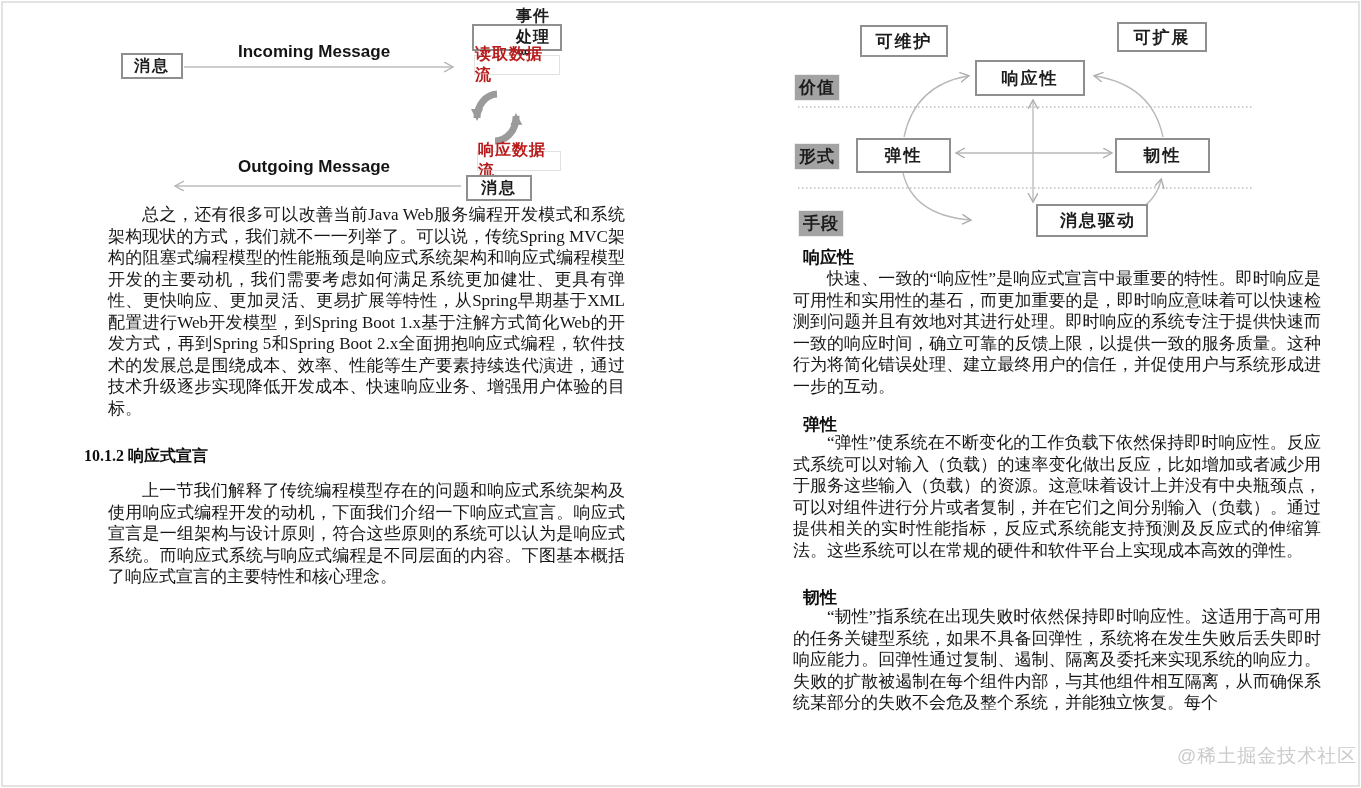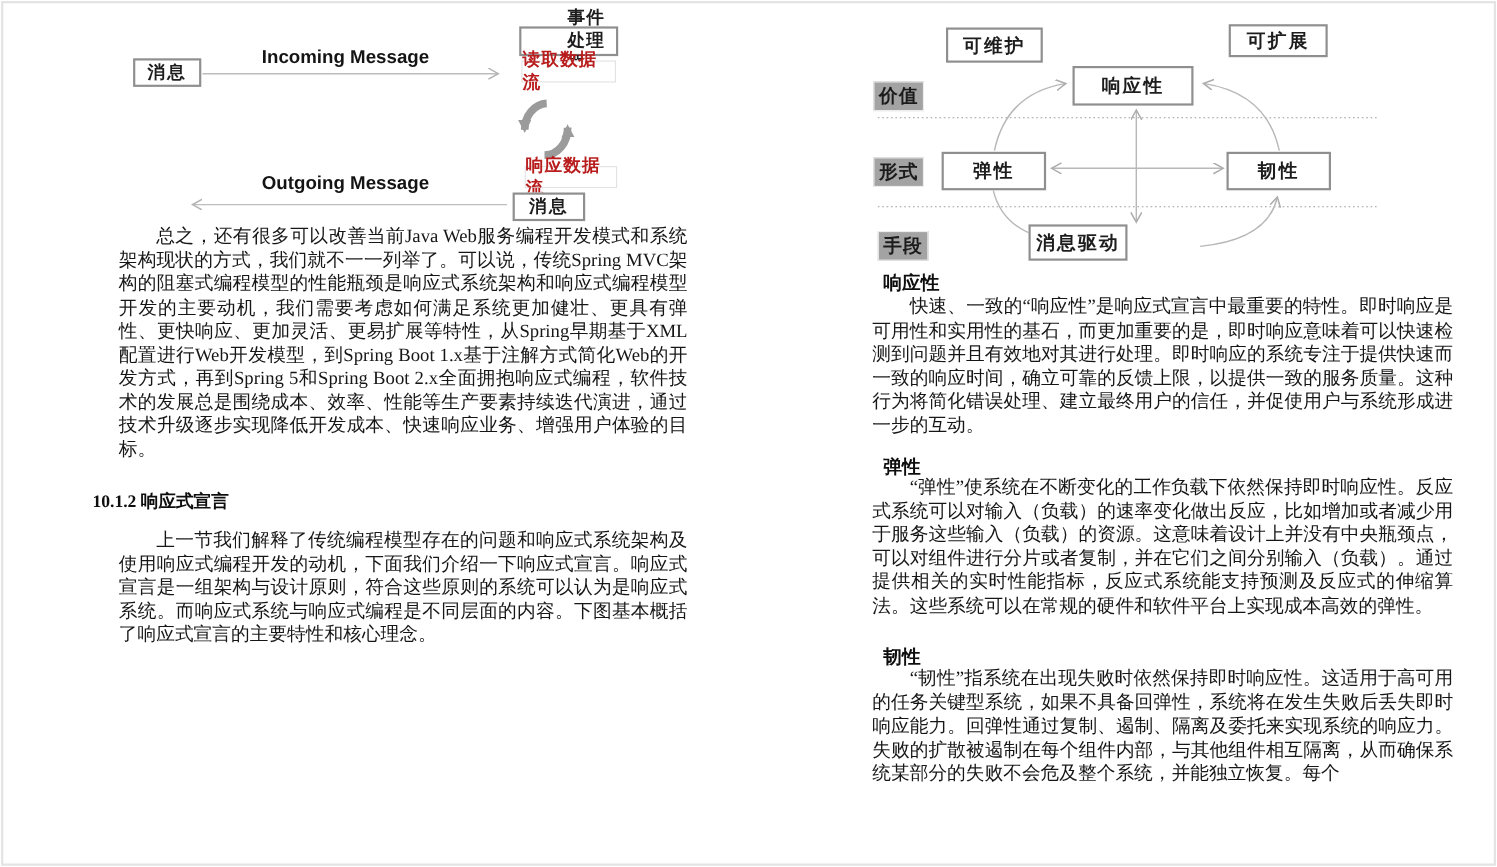--- a/index.html
+++ b/index.html
@@ -121,34 +121,35 @@
 
     <line x1="177" y1="138" x2="331" y2="138" stroke="#b8b8b8" stroke-width="1.3" marker-start="url(#chev2r)" marker-end="url(#chev2)"></line>
     <line x1="253" y1="86" x2="253" y2="186" stroke="#b8b8b8" stroke-width="1.3" marker-start="url(#chev2r)" marker-end="url(#chev2)"></line>
   </svg>
 
   <div class="dbox" style="left:860px; top:25px; width:88px; height:32px;">可维护</div>
   <div class="dbox" style="left:1117px; top:22px; width:90px; height:30px;">可扩展</div>
   <div class="dbox" style="left:975px; top:60px; width:110px; height:36px;">响应性</div>
   <div class="dbox" style="left:856px; top:138px; width:95px; height:35px;">弹性</div>
   <div class="dbox" style="left:1115px; top:138px; width:95px; height:35px;">韧性</div>
-  <div class="dbox" style="left:935px; top:204px; width:90px; height:33px;">消息驱动</div>
+  <div class="dbox" style="left:1036px; top:204px; width:112px; height:33px;padding-left:12px;">消息驱动</div>
 
   <div class="rowlabel" style="left:794px; top:74px;">价值</div>
   <div class="rowlabel" style="left:794px; top:143px;">形式</div>
   <div class="rowlabel" style="left:798px; top:210px;">手段</div>
 
   <div class="subheading" style="left:803px; top:246px;">响应性</div>
   <div class="para" style="left:769px; top:268px; width:528px;">
     <p>快速、一致的“响应性”是响应式宣言中最重要的特性。即时响应是可用性和实用性的基石，而更加重要的是，即时响应意味着可以快速检测到问题并且有效地对其进行处理。即时响应的系统专注于提供快速而一致的响应时间，确立可靠的反馈上限，以提供一致的服务质量。这种行为将简化错误处理、建立最终用户的信任，并促使用户与系统形成进一步的互动。</p>
   </div>
 
   <div class="subheading" style="left:803px; top:413px;">弹性</div>
   <div class="para" style="left:769px; top:432px; width:528px;">
     <p>“弹性”使系统在不断变化的工作负载下依然保持即时响应性。反应式系统可以对输入（负载）的速率变化做出反应，比如增加或者减少用于服务这些输入（负载）的资源。这意味着设计上并没有中央瓶颈点，可以对组件进行分片或者复制，并在它们之间分别输入（负载）。通过提供相关的实时性能指标，反应式系统能支持预测及反应式的伸缩算法。这些系统可以在常规的硬件和软件平台上实现成本高效的弹性。</p>
   </div>
 
   <div class="subheading" style="left:803px; top:586px;">韧性</div>
   <div class="para" style="left:769px; top:606px; width:528px;">
     <p>“韧性”指系统在出现失败时依然保持即时响应性。这适用于高可用的任务关键型系统，如果不具备回弹性，系统将在发生失败后丢失即时响应能力。回弹性通过复制、遏制、隔离及委托来实现系统的响应力。失败的扩散被遏制在每个组件内部，与其他组件相互隔离，从而确保系统某部分的失败不会危及整个系统，并能独立恢复。每个</p>
   </div>
 
+  <div class="watermark" style="left:1177px; top:743px;">@稀土掘金技术社区</div>
 </div>
 
 </body></html>

